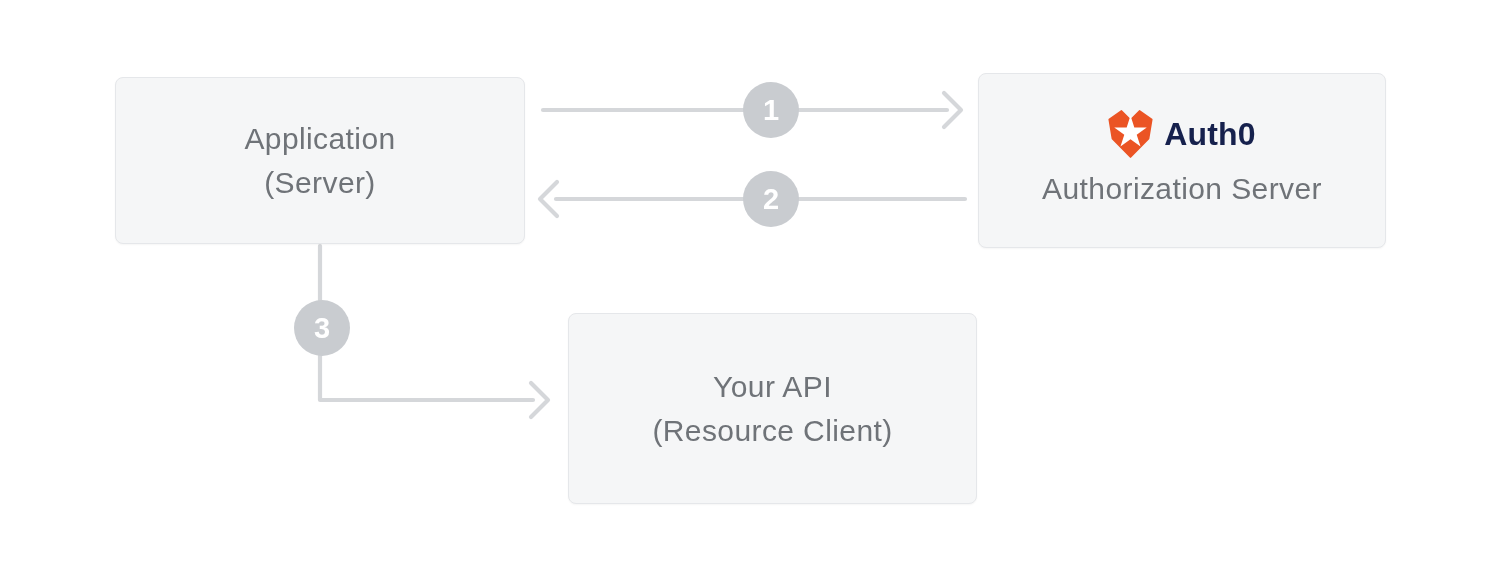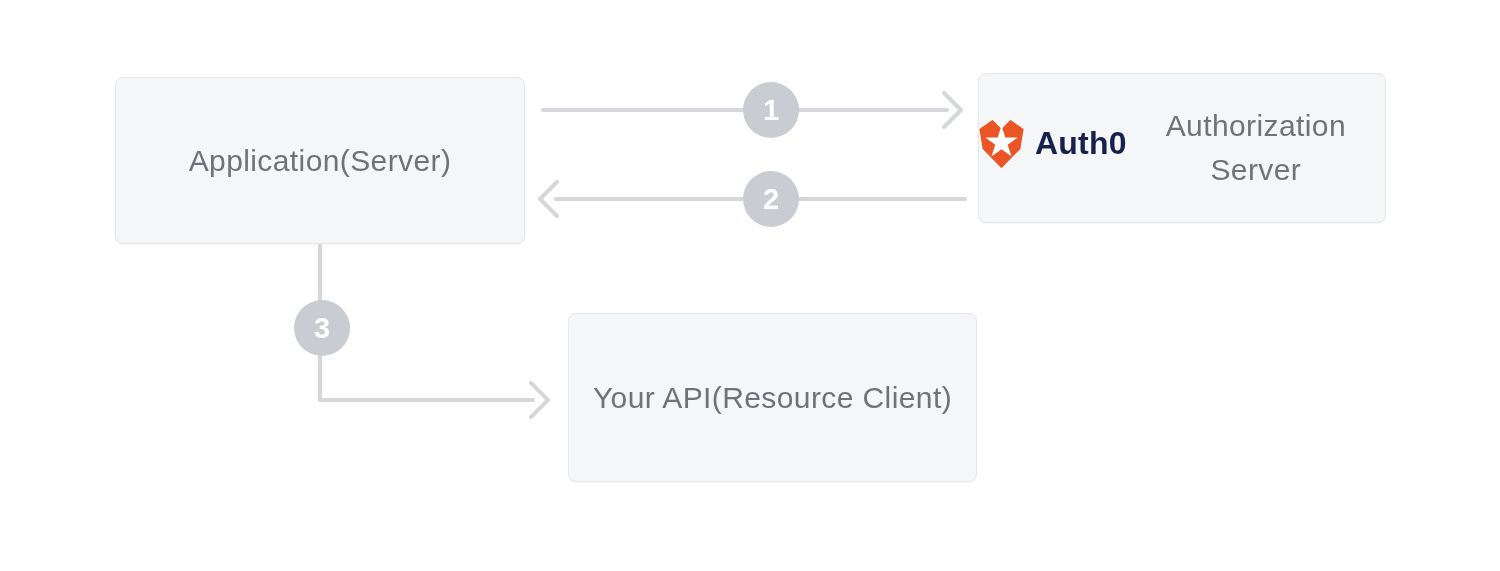--- a/index.html
+++ b/index.html
@@ -30,27 +30,28 @@
     left: 0; top: 0;
     width: 1500px; height: 571px;
   }
   .node-box {
     position: absolute;
     background: var(--box-fill);
     border: 1px solid var(--box-border);
     border-radius: 8px;
     box-shadow: 0 1px 2px rgba(0,0,0,0.04);
     display: flex;
+    flex-direction: column;
     align-items: center;
     justify-content: center;
     text-align: center;
   }
   .box-application { left: 115px; top: 77px;  width: 410px; height: 167px; }
-  .box-auth0      { left: 978px; top: 73px;  width: 408px; height: 150px; }
-  .box-api        { left: 568px; top: 313px; width: 409px; height: 169px; }
+  .box-auth0      { left: 978px; top: 73px;  width: 408px; height: 175px; }
+  .box-api        { left: 568px; top: 313px; width: 409px; height: 191px; }
   .box-label {
     font-size: 30px;
     line-height: 44px;
     font-weight: 400;
     color: var(--box-text);
     letter-spacing: 0.4px;
   }
   .brand-row {
     display: flex;
     align-items: center;

